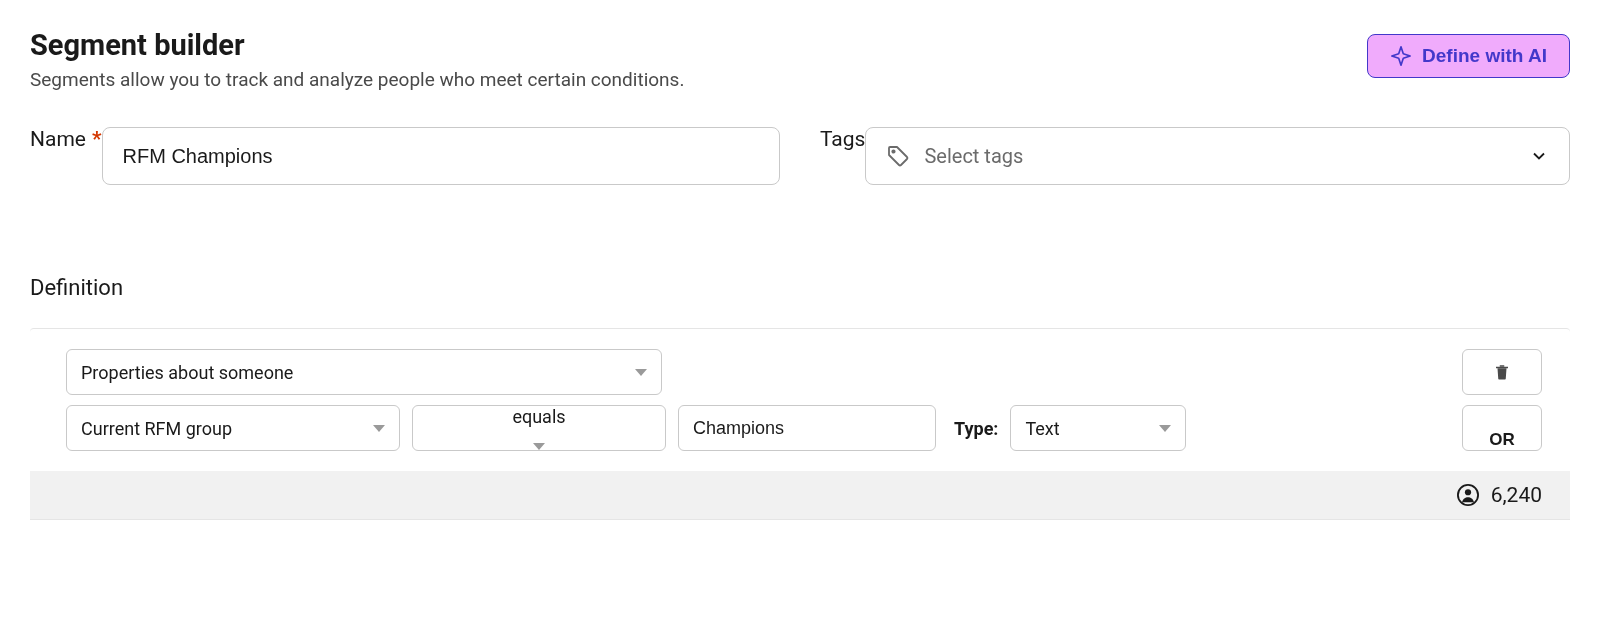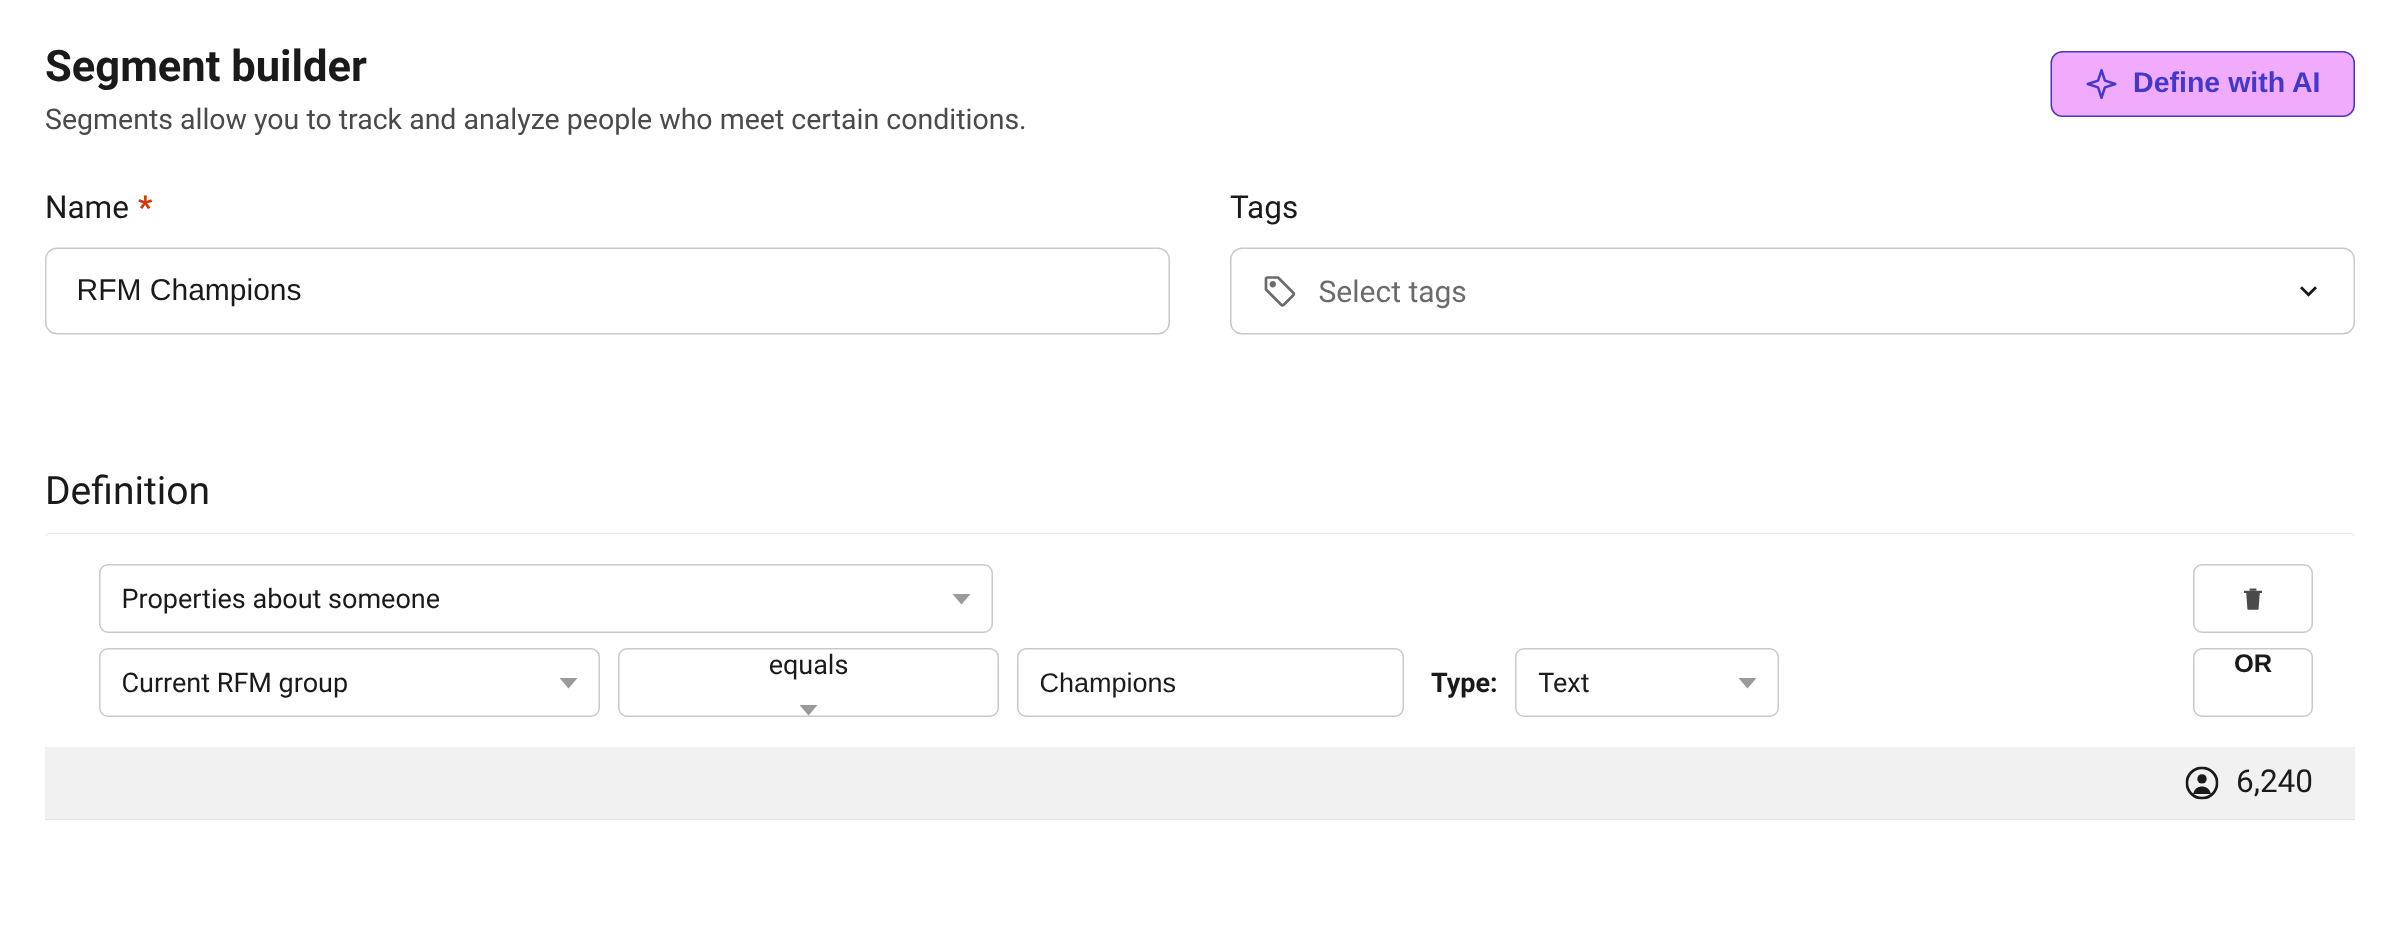--- a/index.html
+++ b/index.html
@@ -41,21 +41,21 @@
       font-size: 19px;
       font-weight: 600;
       margin-top: 6px;
     }
     .sparkle-icon { width: 22px; height: 22px; flex-shrink: 0; }
     .form-row {
       display: flex;
       gap: 40px;
       margin-bottom: 90px;
     }
-    .form-col { flex: 1; display: flex; flex-direction: column; }
+    .form-col { flex: 1; display: flex; flex-direction: row; }
     .field-label {
       font-size: 21px;
       color: #1a1a1a;
       margin-bottom: 14px;
       font-weight: 400;
     }
     .required-star { color: #d43700; margin-left: 6px; font-weight: 700; }
     .text-input {
       width: 100%;
       height: 58px;
@@ -75,23 +75,23 @@
       display: flex;
       align-items: center;
       gap: 14px;
       cursor: pointer;
       background: #fff;
     }
     .tag-icon { width: 24px; height: 24px; flex-shrink: 0; color: #6b6b6b; }
     .tags-placeholder { font-size: 20px; color: #6b6b6b; flex: 1; }
     .chevron-down-icon { width: 20px; height: 20px; color: #1a1a1a; flex-shrink: 0; }
     .section-label {
-      font-size: 26px;
-      color: #1a1a1a;
-      margin-bottom: 12px;
+      font-size: 22px;
+      color: #1a1a1a;
+      margin-bottom: 28px;
       font-weight: 400;
     }
     .definition-box {
       border-top: 1px solid #e5e5e5;
       border-bottom: 1px solid #e5e5e5;
       border-radius: 4px 4px 0 0;
       overflow: visible;
     }
     .condition-rows {
       padding: 10px 28px 10px 36px;
@@ -150,21 +150,21 @@
       cursor: pointer;
       color: #4a4a4a;
     }
     .trash-icon { width: 18px; height: 20px; }
     .or-button {
       width: 80px; height: 46px;
       border: 1px solid #c9c9c9;
       border-radius: 6px;
       background: #fff;
       display: flex;
-      align-items: flex-start;
+      align-items: flex-end;
       justify-content: center;
       cursor: pointer;
       font-size: 17px;
       font-weight: 700;
       color: #1a1a1a;
     }
     .count-bar {
       background: #f1f1f1;
       display: flex;
       justify-content: flex-end;

